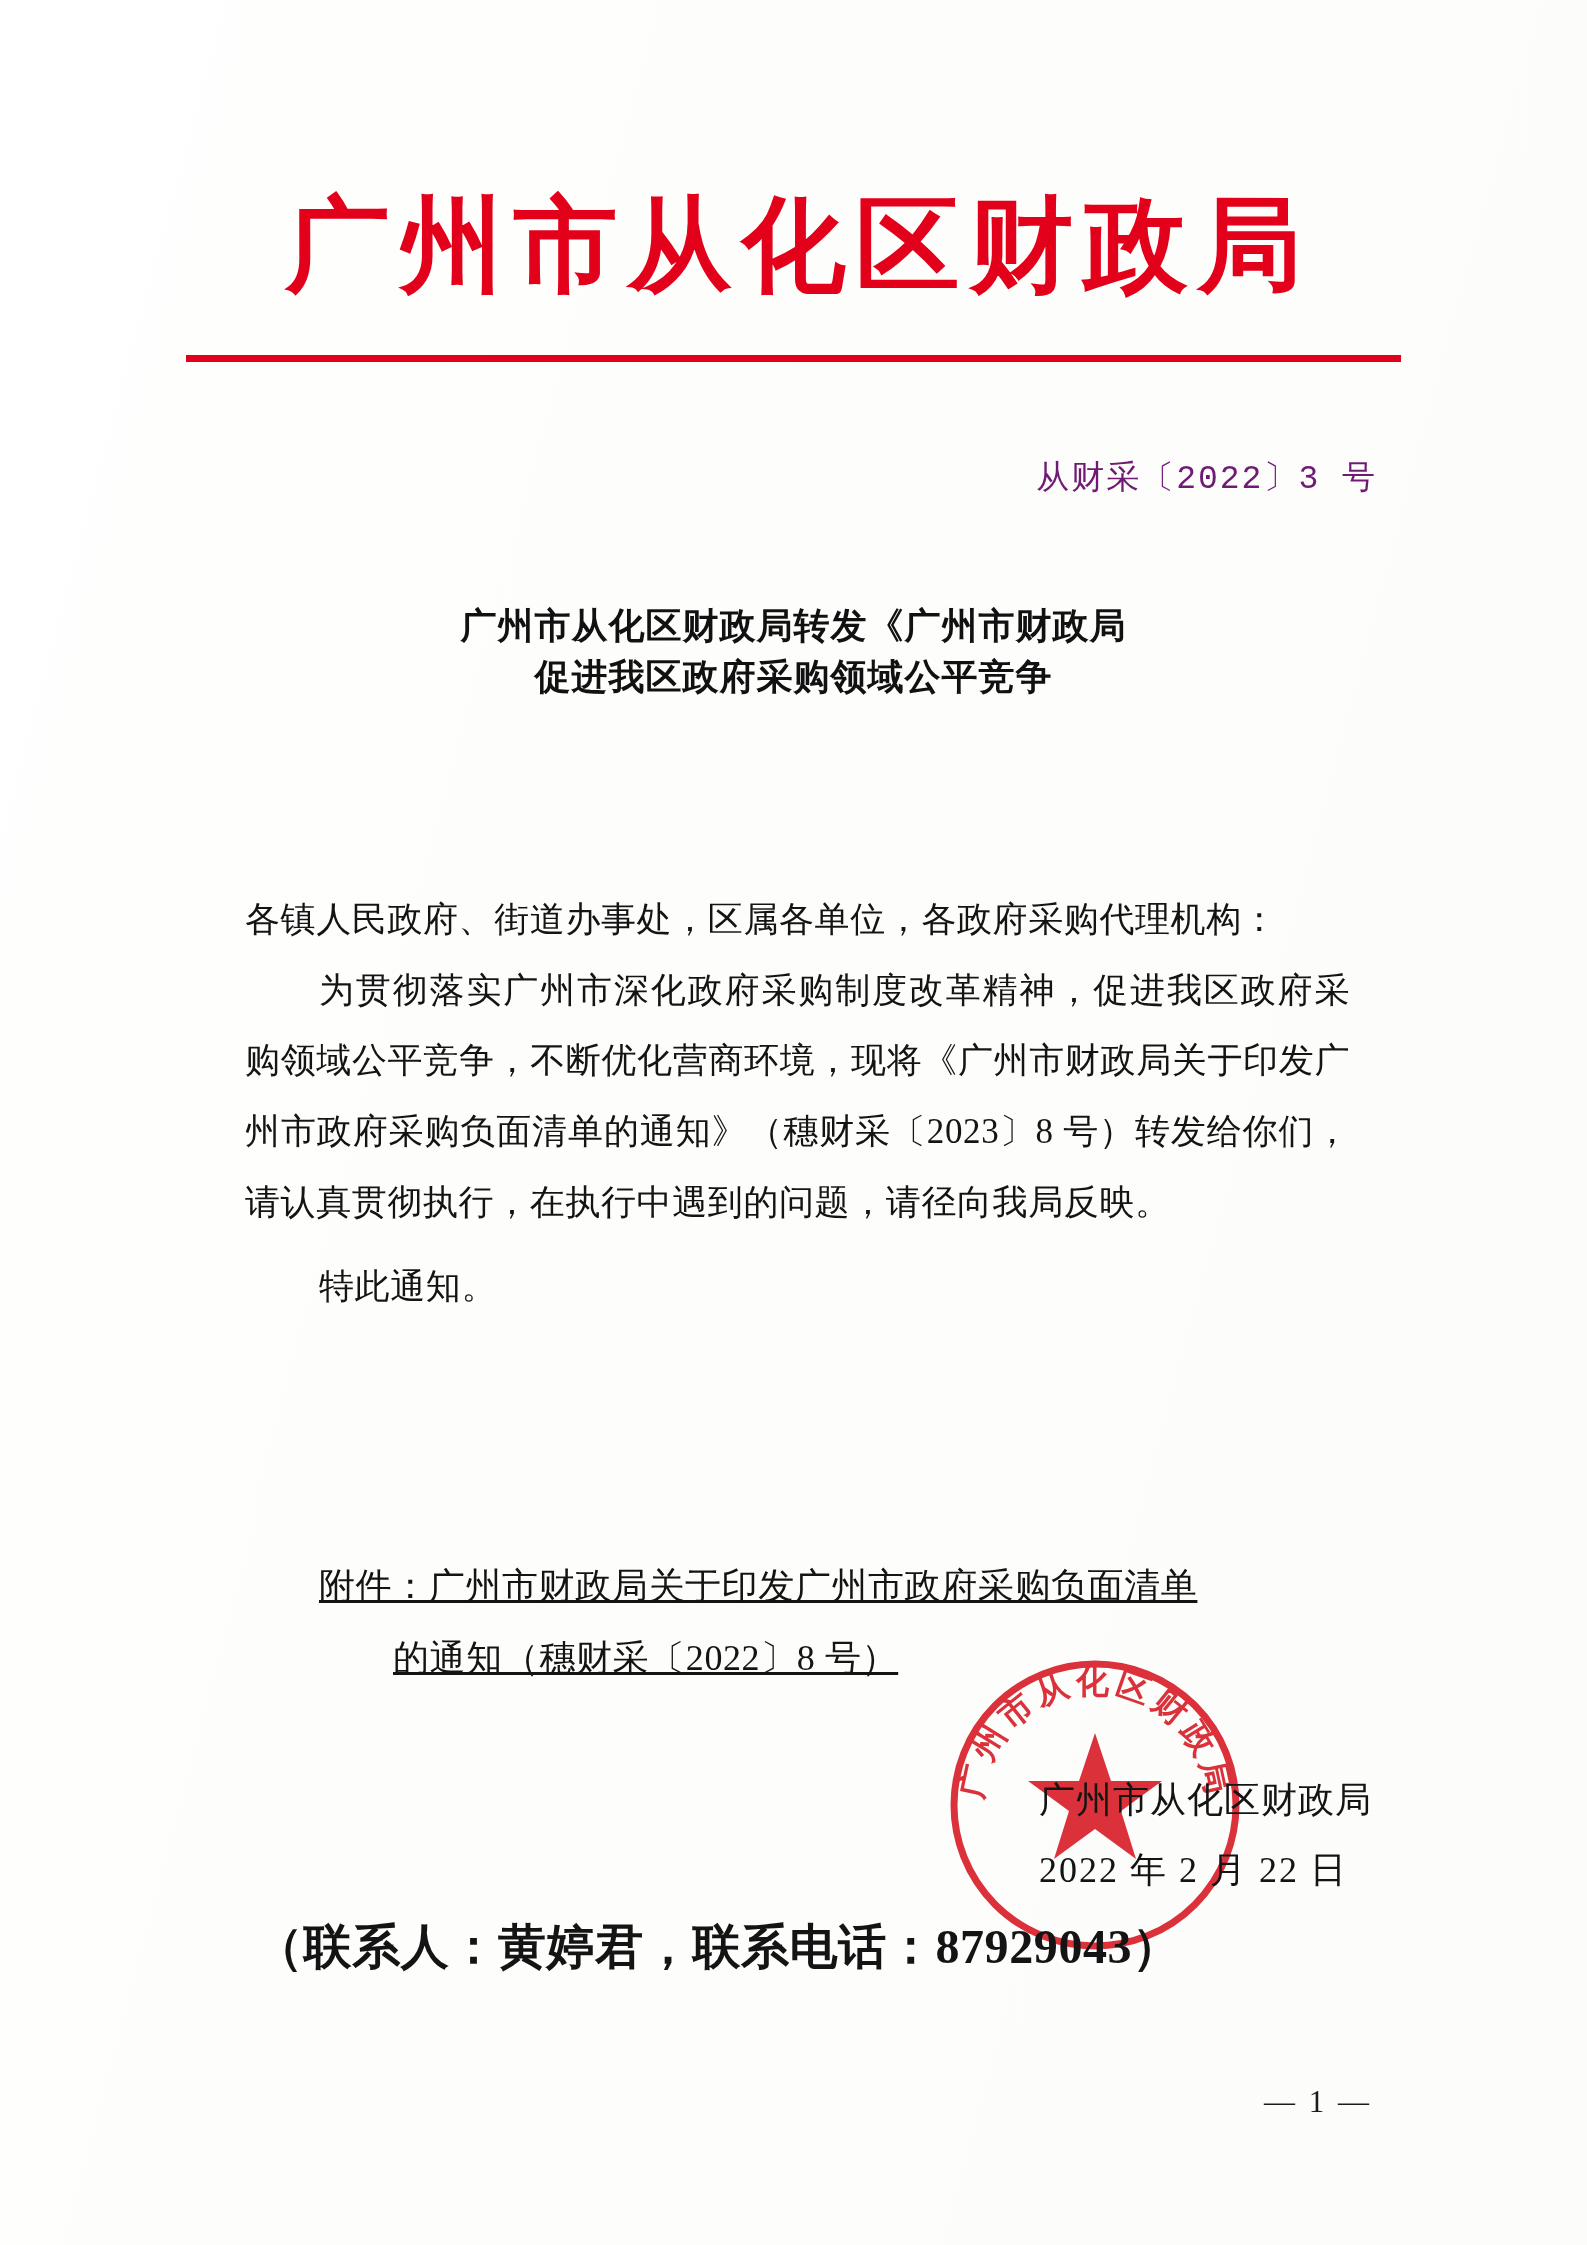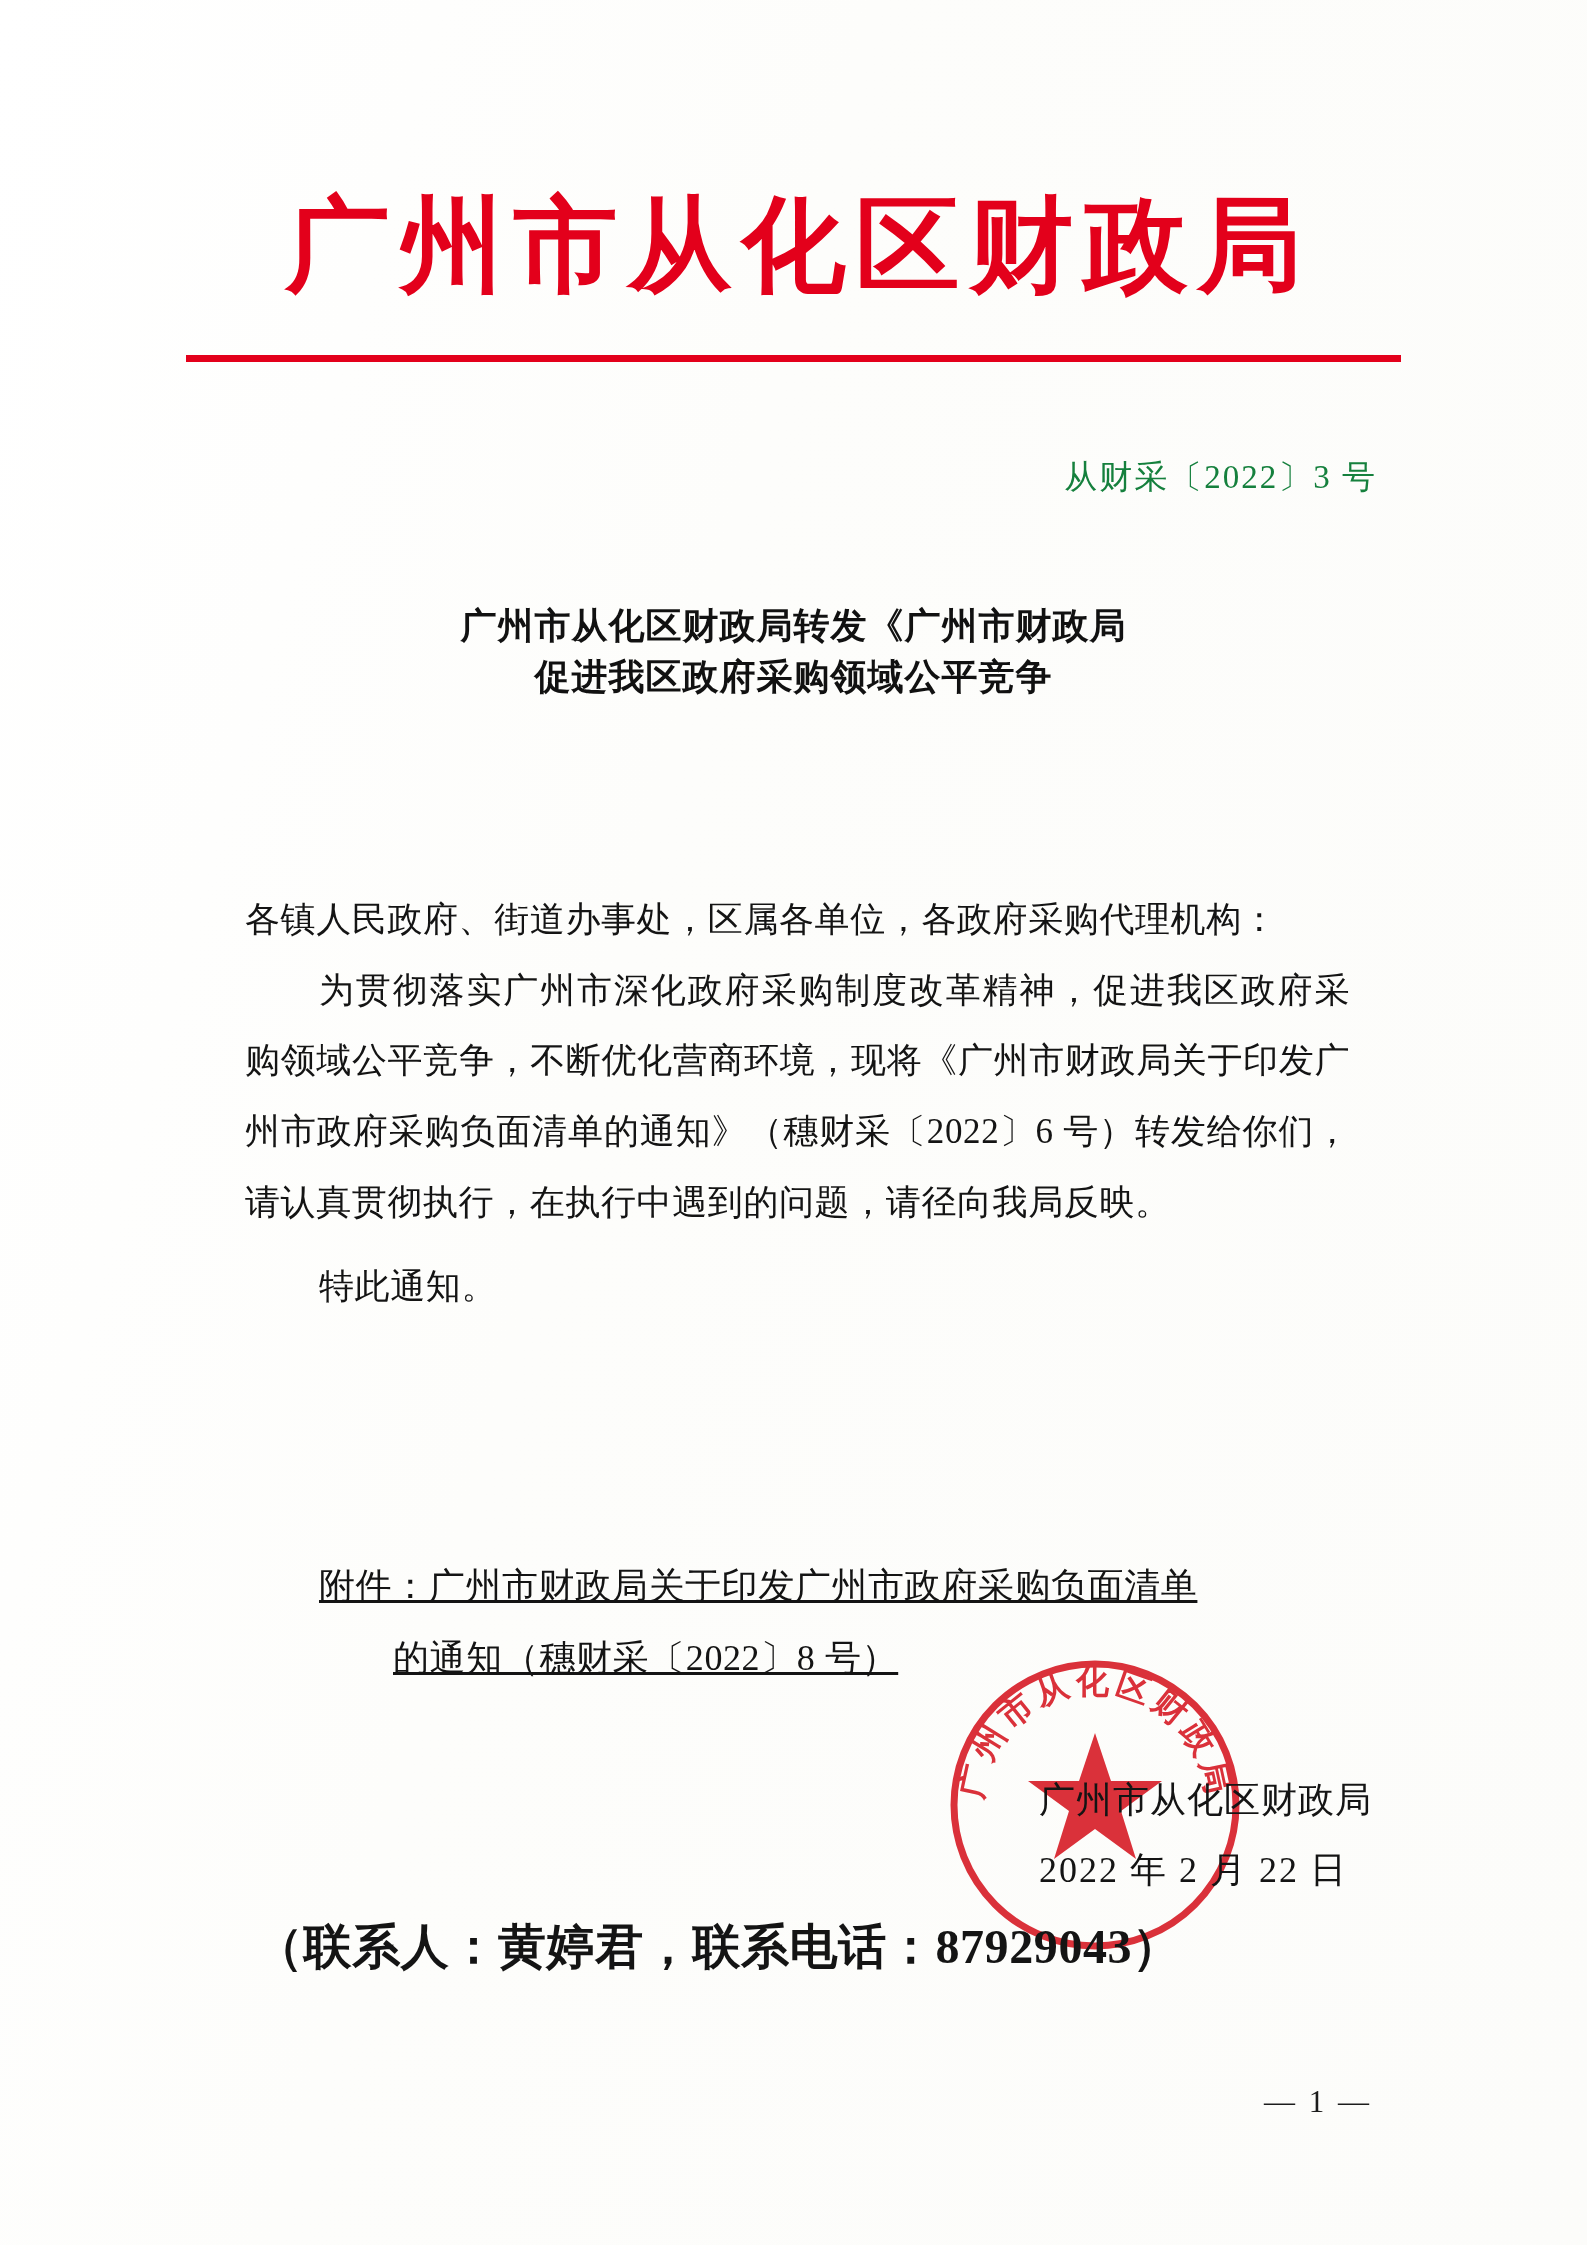--- a/index.html
+++ b/index.html
@@ -65,22 +65,22 @@
     background: #e3001b;
   }
 
   
   .doc-number {
     position: absolute;
     top: 455px;
     right: 210px;
     font-size: 33px;
     letter-spacing: 2px;
-    color: #15803d;
-    font-family: Liberation Serif, serif;
+    color: #701a75;
+    font-family: Liberation Mono, monospace;
   }
 
   
   .doc-title {
     position: absolute;
     top: 600px;
     left: 0;
     width: 100%;
     text-align: center;
     font-family: "DejaVu Serif", "Liberation Serif", serif;
@@ -193,21 +193,21 @@
 
     <div class="doc-number">从财采〔2022〕3 号</div>
 
     <div class="doc-title">
       <span class="line">广州市从化区财政局转发《广州市财政局</span>
       <span class="line">促进我区政府采购领域公平竞争</span>
     </div>
 
     <div class="body-text">
       <p>各镇人民政府、街道办事处，区属各单位，各政府采购代理机构：</p>
-      <p class="indent">为贯彻落实广州市深化政府采购制度改革精神，促进我区政府采购领域公平竞争，不断优化营商环境，现将《广州市财政局关于印发广州市政府采购负面清单的通知》（穗财采〔2022〕6 号）转发给你们，请认真贯彻执行，在执行中遇到的问题，请径向我局反映。</p>
+      <p class="indent">为贯彻落实广州市深化政府采购制度改革精神，促进我区政府采购领域公平竞争，不断优化营商环境，现将《广州市财政局关于印发广州市政府采购负面清单的通知》（穗财采〔2023〕8 号）转发给你们，请认真贯彻执行，在执行中遇到的问题，请径向我局反映。</p>
       <p class="indent gap">特此通知。</p>
     </div>
 
     <div class="attachment">
       <div class="att-line1">附件：广州市财政局关于印发广州市政府采购负面清单</div>
       <div class="att-line2">的通知（穗财采〔2022〕8 号）</div>
     </div>
 
     <div class="seal">
       <svg viewBox="0 0 300 300" width="300" height="300" xmlns="http://www.w3.org/2000/svg">

